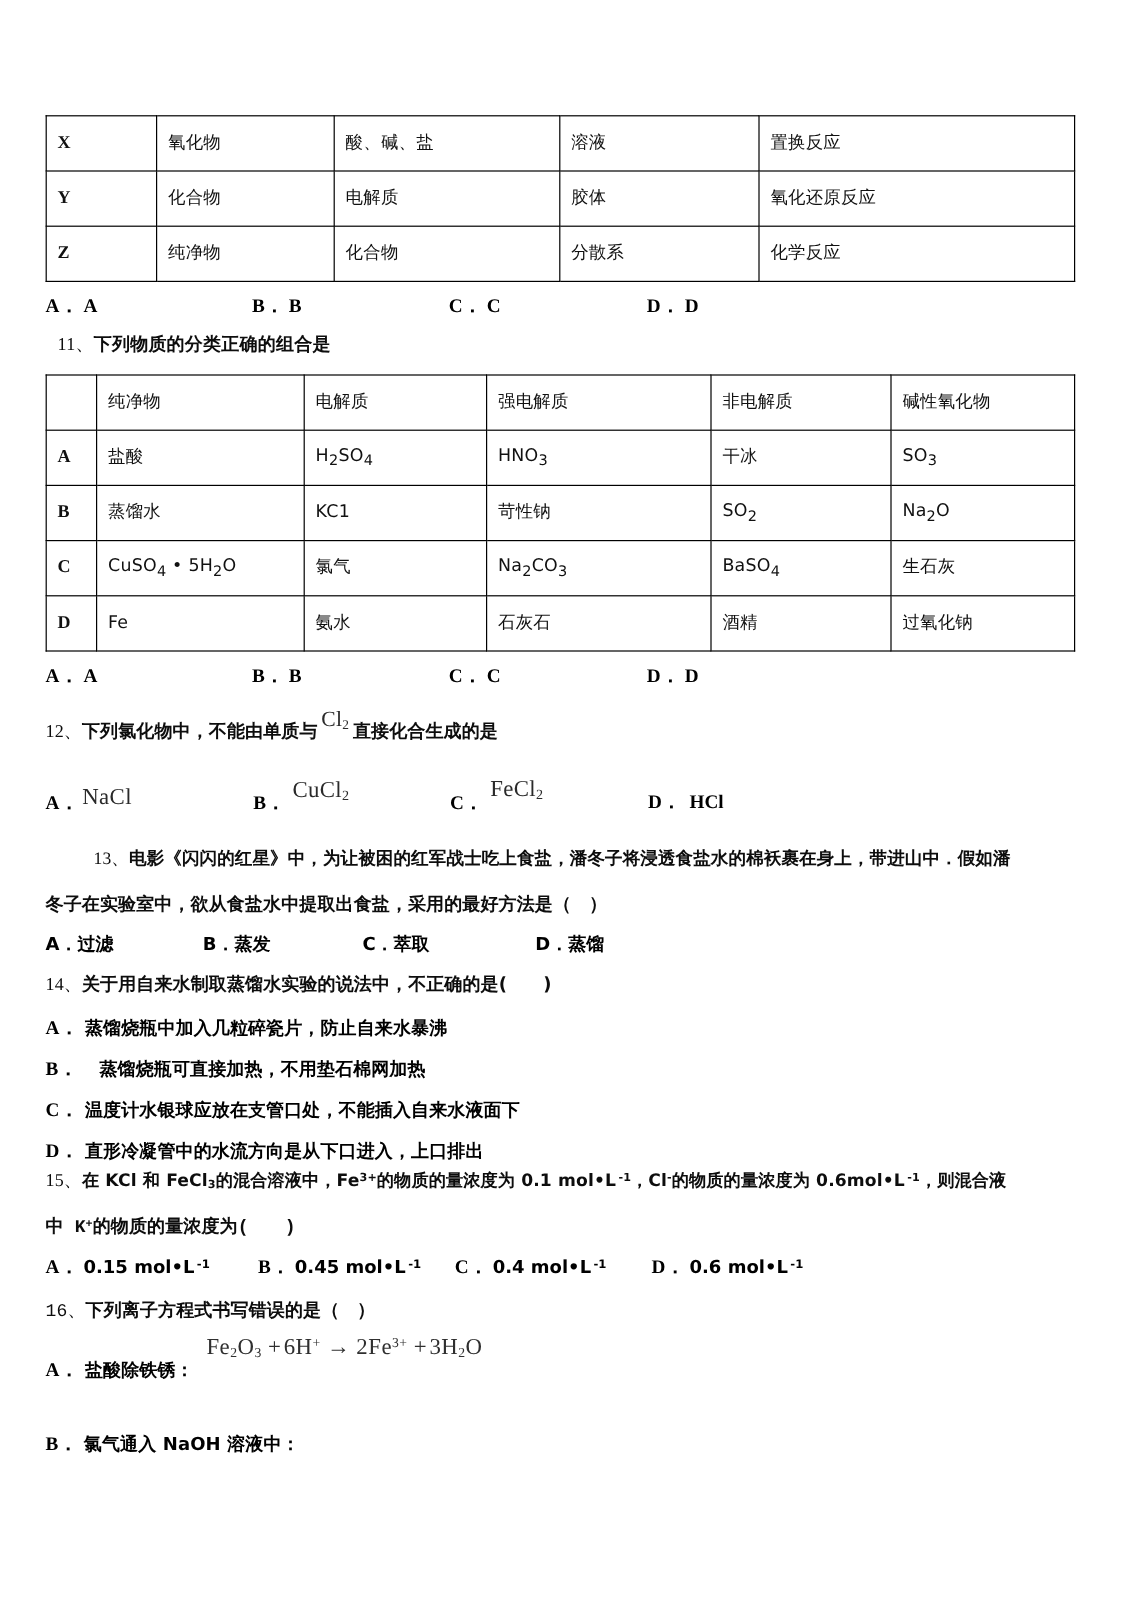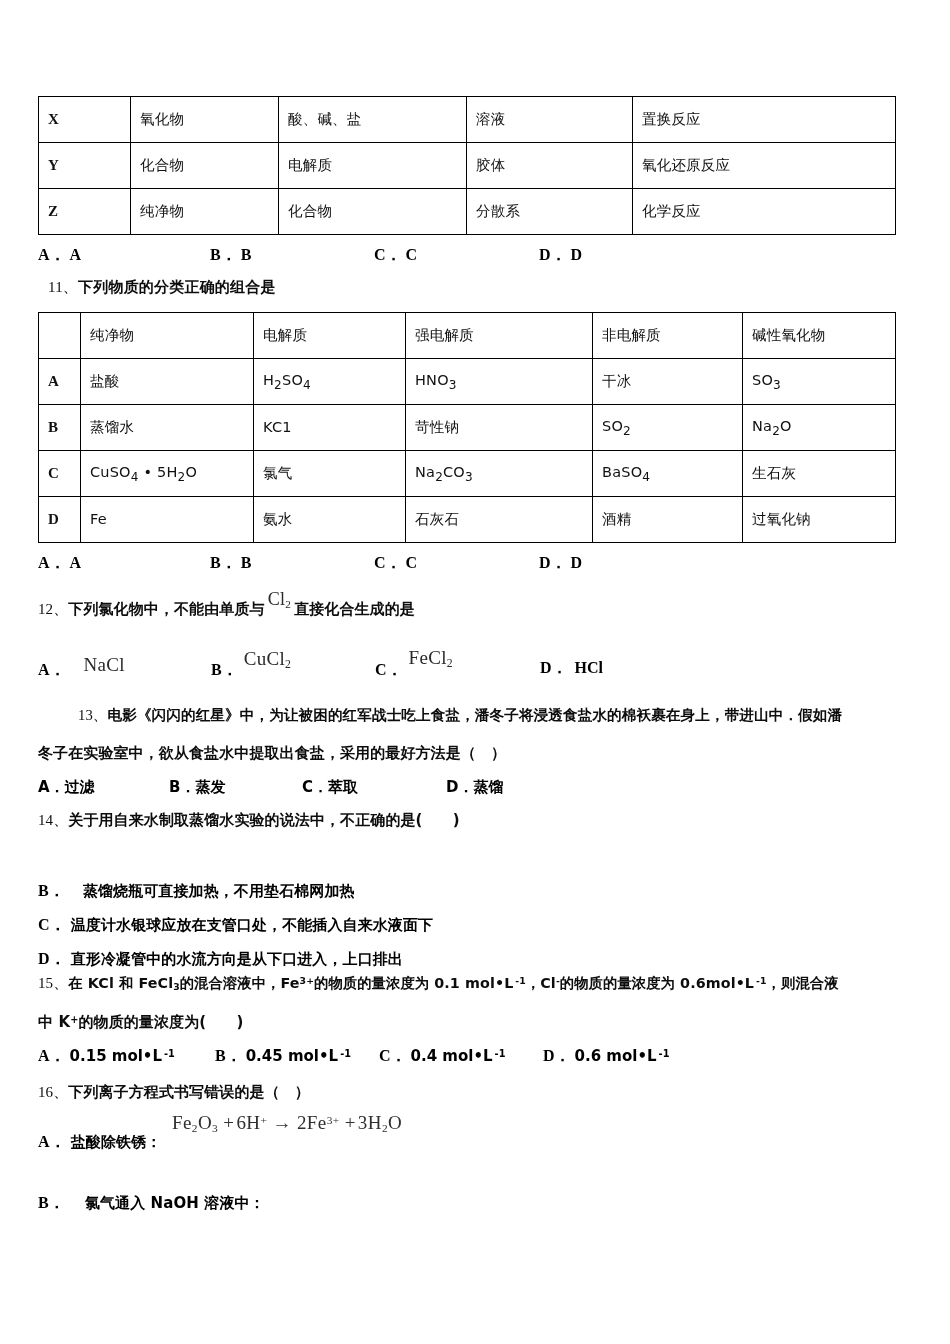--- a/index.html
+++ b/index.html
@@ -262,21 +262,21 @@
       <span class="ltr">D．</span><span class="ltr" style="margin-left:4px">D</span>
     </span>
   </div>
 
   <div class="stemline" style="left:38px; top:598px;">
     <span class="num" style="font-family:'Liberation Serif',serif;font-weight:normal;">12、</span><span>下列氯化物中，不能由单质与</span><span class="chem" style="position:relative; top:-9px; font-size:18px; padding:0 3px;">Cl<sub>2</sub></span><span>直接化合生成的是</span>
   </div>
 
   <div class="optrow" style="left:38px; top:658px; width:860px;">
     <span class="opt" style="left:0px">
-      <span class="bold-serif">A．</span><span class="chem" style="margin-left:18px; position:relative; top:-4px;">NaCl</span>
+      <span class="bold-serif">A．</span><span class="chem" style="margin-left:3px; position:relative; top:-4px;">NaCl</span>
     </span>
     <span class="opt" style="left:173px">
       <span class="bold-serif">B．</span><span class="chem" style="margin-left:6px; position:relative; top:-10px;">CuCl<sub>2</sub></span>
     </span>
     <span class="opt" style="left:337px">
       <span class="bold-serif">C．</span><span class="chem" style="margin-left:6px; position:relative; top:-11px;">FeCl<sub>2</sub></span>
     </span>
     <span class="opt" style="left:502px">
       <span class="bold-serif">D．</span><span class="bold-serif" style="margin-left:7px">HCl</span>
     </span>
@@ -291,59 +291,62 @@
   <div class="optrow" style="left:38px; top:778px; width:860px;">
     <span class="opt" style="left:0px">A．过滤</span>
     <span class="opt" style="left:131px">B．蒸发</span>
     <span class="opt" style="left:264px">C．萃取</span>
     <span class="opt" style="left:408px">D．蒸馏</span>
   </div>
 
   <div class="stemline" style="left:38px; top:811px;">
     <span class="num" style="font-family:'Liberation Serif',serif;font-weight:normal;">14、</span><span>关于用自来水制取蒸馏水实验的说法中，不正确的是(　　)</span>
   </div>
+  <div class="ansline" style="left:38px; top:847px;">
+    <span class="bold-serif">A．</span><span style="margin-left:5px">蒸馏烧瓶中加入几粒碎瓷片，防止自来水暴沸</span>
+  </div>
   <div class="ansline" style="left:38px; top:881px;">
     <span class="bold-serif">B．</span><span style="margin-left:18px">蒸馏烧瓶可直接加热，不用垫石棉网加热</span>
   </div>
   <div class="ansline" style="left:38px; top:949px;">
     <span class="bold-serif">D．</span><span style="margin-left:5px">直形冷凝管中的水流方向是从下口进入，上口排出</span>
   </div>
   <div class="ansline" style="left:38px; top:915px;">
     <span class="bold-serif">C．</span><span style="margin-left:5px">温度计水银球应放在支管口处，不能插入自来水液面下</span>
   </div>
 
   <div class="stemline" style="left:38px; top:974px; font-size:14.3px; font-weight:700;">
     <span class="num" style="font-family:'Liberation Serif',serif;font-weight:normal;font-size:15px;">15、</span><span>在 KCl 和 FeCl</span><span class="sub-small">3</span><span>的混合溶液中，Fe</span><span class="sup-small">3+</span><span>的物质的量浓度为 0.1 mol•L</span><span class="sup-small" style="margin-left:2px">-1</span><span>，Cl</span><span class="sup-small">-</span><span>的物质的量浓度为 0.6mol•L</span><span class="sup-small" style="margin-left:2px">-1</span><span>，则混合液</span>
   </div>
-  <div class="stemline" style="left:38px; top:1013px; font-weight:700;">
+  <div class="stemline" style="left:38px; top:1013px; font-weight:700;font-family:Liberation Mono, monospace;">
     <span>中 K</span><span class="sup-small">+</span><span>的物质的量浓度为(　　)</span>
   </div>
   <div class="optrow" style="left:38px; top:1046px; width:880px; font-weight:700;">
     <span class="opt" style="left:0px">
       <span class="bold-serif">A．</span><span style="margin-left:4px">0.15  mol•L</span><span class="sup-small" style="margin-left:2px">-1</span>
     </span>
     <span class="opt" style="left:177px">
       <span class="bold-serif">B．</span><span style="margin-left:4px">0.45 mol•L</span><span class="sup-small" style="margin-left:2px">-1</span>
     </span>
     <span class="opt" style="left:341px">
       <span class="bold-serif">C．</span><span style="margin-left:4px">0.4  mol•L</span><span class="sup-small" style="margin-left:2px">-1</span>
     </span>
     <span class="opt" style="left:505px">
       <span class="bold-serif">D．</span><span style="margin-left:4px">0.6 mol•L</span><span class="sup-small" style="margin-left:2px">-1</span>
     </span>
   </div>
 
   <div class="stemline" style="left:38px; top:1083px;">
-    <span class="num" style="font-family:Liberation Serif, serif;font-weight:normal;margin-top:45px;">16、</span><span>下列离子方程式书写错误的是（　）</span>
+    <span class="num" style="font-family:Liberation Mono, monospace;font-weight:normal;margin-top:45px;">16、</span><span>下列离子方程式书写错误的是（　）</span>
   </div>
 
   <div class="ansline" style="left:38px; top:1132px;">
     <span class="bold-serif">A．</span><span style="margin-left:5px">盐酸除铁锈：</span>
   </div>
   <div class="eqbox" style="left:172px; top:1112px;">
     Fe<sub>2</sub>O<sub>3</sub> + 6H<sup>+</sup> → 2Fe<sup>3+</sup> + 3H<sub>2</sub>O
   </div>
 
   <div class="ansline" style="left:38px; top:1193px;">
-    <span class="bold-serif">B．</span><span style="margin-left:20px">氯气通入 NaOH 溶液中：</span>
+    <span class="bold-serif">B．</span><span style="margin-left:5px">氯气通入 NaOH 溶液中：</span>
   </div>
 
 </div>
 
 </body></html>

